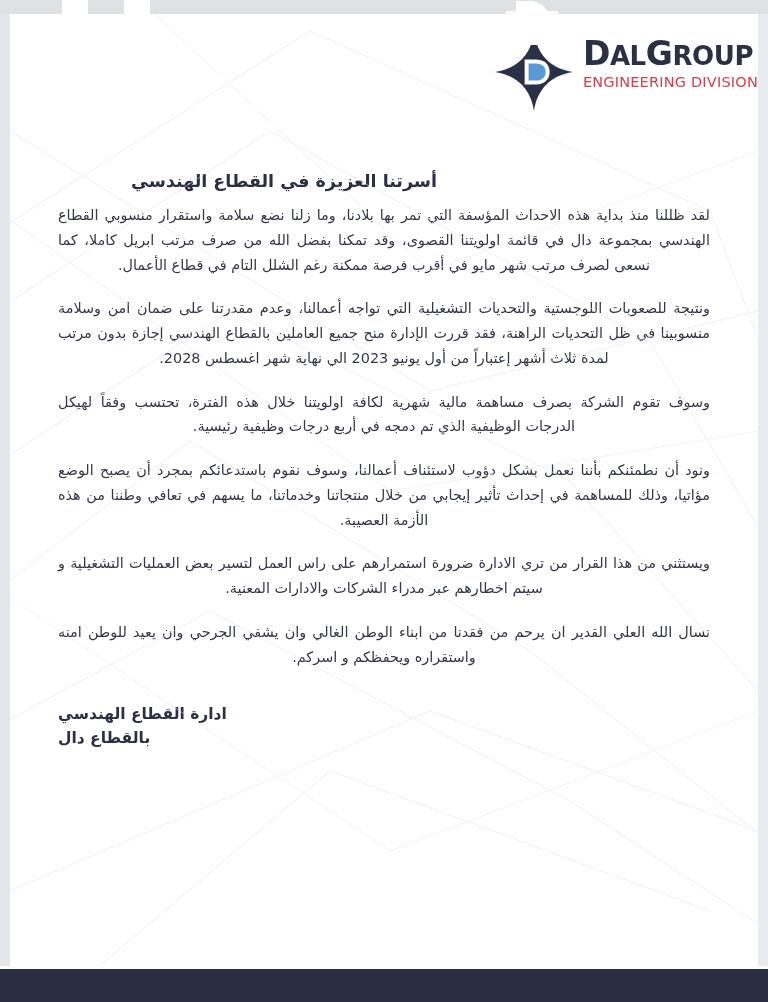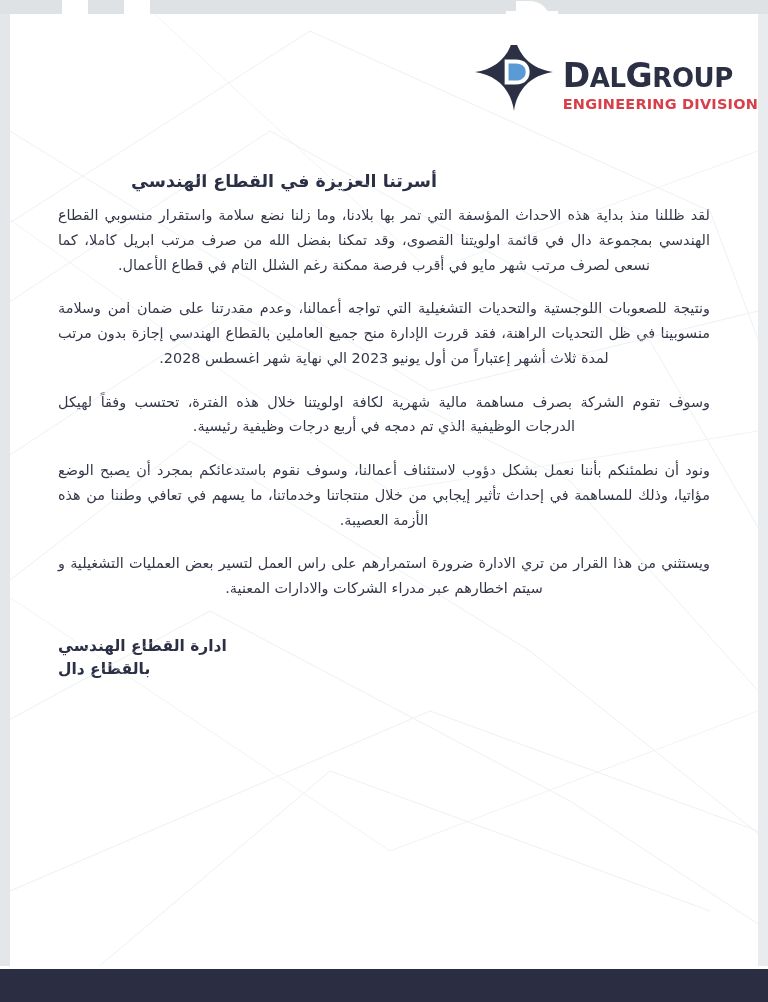--- a/index.html
+++ b/index.html
@@ -120,21 +120,21 @@
     left: 0;
     right: 0;
     display: flex;
     justify-content: flex-start;
     padding-right: 0;
     padding-left: 38px;
     direction: ltr;
   }
   .logo-block {
     display: flex;
-    align-items: flex-end;
+    align-items: flex-start;
     gap: 10px;
     margin-left: auto;
   }
   .logo-mark {
     width: 78px;
     height: 78px;
     flex: none;
   }
   .logo-words {
     display: flex;
@@ -148,21 +148,21 @@
     font-size: 33px;
     letter-spacing: -0.4px;
     color: #2b3045;
     line-height: 1;
     white-space: nowrap;
   }
   .logo-wordmark .cap { font-size: 33px; }
   .logo-wordmark .sml { font-size: 26px; }
   .logo-tagline {
     font-family: "DejaVu Sans", "Liberation Sans", sans-serif;
-    font-weight: 700;
+    font-weight: 400;
     font-size: 14.5px;
     letter-spacing: 0.2px;
     color: #d73f4a;
     line-height: 1;
     margin-top: 5px;
     white-space: nowrap;
     text-align: right;
   }
 
   
@@ -280,20 +280,21 @@
 
     <div class="letter-body">
 
       <h1 class="letter-title">أسرتنا العزيزة في القطاع الهندسي</h1>
 
       <p class="letter-para">لقد ظللنا منذ بداية هذه الاحداث المؤسفة التي تمر بها بلادنا، وما زلنا نضع سلامة واستقرار منسوبي القطاع الهندسي بمجموعة دال في قائمة اولويتنا القصوى، وقد تمكنا بفضل الله من صرف مرتب ابريل كاملا، كما نسعى لصرف مرتب شهر مايو في أقرب فرصة ممكنة رغم الشلل التام في قطاع الأعمال.</p>
       <p class="letter-para">ونتيجة للصعوبات اللوجستية والتحديات التشغيلية التي تواجه أعمالنا، وعدم مقدرتنا على ضمان امن وسلامة منسوبينا في ظل التحديات الراهنة، فقد قررت الإدارة منح جميع العاملين بالقطاع الهندسي إجازة بدون مرتب لمدة ثلاث أشهر إعتباراً من أول يونيو 2023 الي نهاية شهر اغسطس 2028.</p>
       <p class="letter-para">وسوف تقوم الشركة بصرف مساهمة مالية شهرية لكافة اولويتنا خلال هذه الفترة، تحتسب وفقاً لهيكل الدرجات الوظيفية الذي تم دمجه في أربع درجات وظيفية رئيسية.</p>
       <p class="letter-para">ونود أن نطمئنكم بأننا نعمل بشكل دؤوب لاستئناف أعمالنا، وسوف نقوم باستدعائكم بمجرد أن يصبح الوضع مؤاتيا، وذلك للمساهمة في إحداث تأثير إيجابي من خلال منتجاتنا وخدماتنا، ما يسهم في تعافي وطننا من هذه الأزمة العصيبة.</p>
       <p class="letter-para">ويستثني من هذا القرار من تري الادارة ضرورة استمرارهم على راس العمل لتسير بعض العمليات التشغيلية و سيتم اخطارهم عبر مدراء الشركات والادارات المعنية.</p>
+      <p class="letter-para">نسال الله العلي القدير ان يرحم من فقدنا من ابناء الوطن الغالي وان يشفي الجرحي وان يعيد للوطن امنه واستقراره ويحفظكم و اسركم.</p>
 
 
       <div class="signature-block">
         <div class="sign-line">ادارة القطاع الهندسي</div>
         <div class="sign-line">بالقطاع دال</div>
       </div>
 
     </div>
   </div>
 

